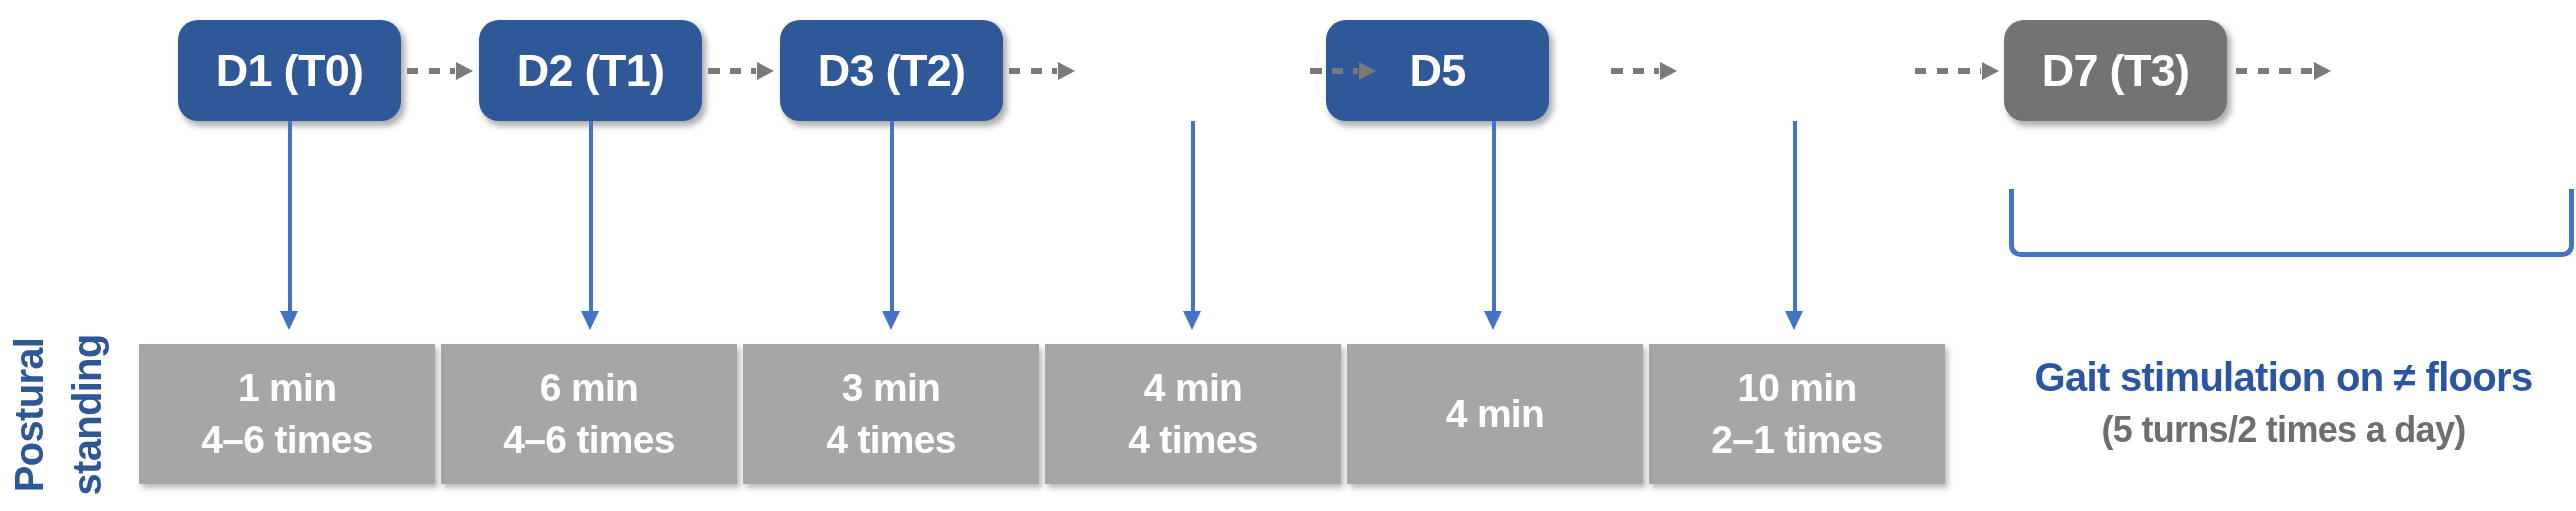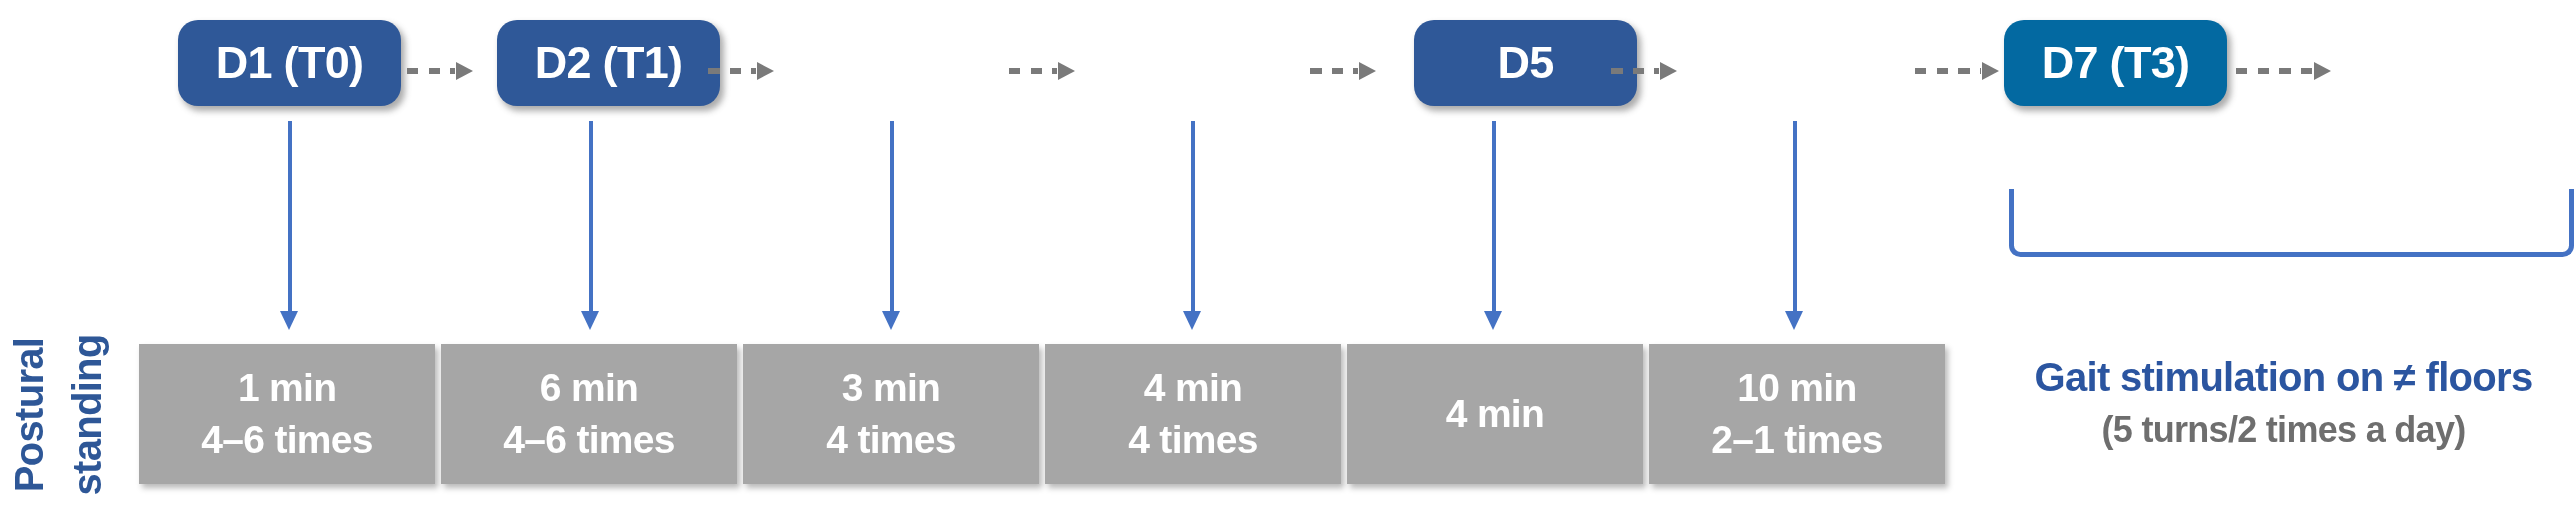--- a/index.html
+++ b/index.html
@@ -2,29 +2,29 @@
 <html style="font-size:11.5px"><head>
 <meta charset="utf-8">
 <style>
   html,body{margin:0;padding:0;background:#ffffff;}
   .stage{
     position:relative;width:2576px;height:511px;background:#ffffff;
     font-family:"Liberation Sans",sans-serif;font-weight:bold;overflow:hidden;
   }
   
   .dbox{
-    position:absolute;top:20px;width:223px;height:86px;border-radius:20px;
+    position:absolute;top:20px;width:223px;height:101px;border-radius:20px;
     display:flex;align-items:center;justify-content:center;
     color:#ffffff;font-size:45px;letter-spacing:-0.7px;
     box-shadow:3.6px 4.3px 6.5px rgba(70,70,70,.45);
   }
   .dark{background:#2F5898;}
-  .light{background:#0369a1;}
-  .b1{left:178px}.b2{left:497px}.b3{left:780px}.b4{left:1081px}
-  .b5{left:1414px}.b6{left:1683px}.b7{left:2004px}.b8{left:2337px}
+  .light{background:#737373;}
+  .b1{left:178px}.b2{left:479px}.b3{left:780px}.b4{left:1081px}
+  .b5{left:1326px}.b6{left:1683px}.b7{left:2004px}.b8{left:2337px}
 
   
   .conn{position:absolute;top:61px;height:20px;display:flex;align-items:center;}
   .conn .dash{flex:1;height:5.8px;margin-right:1.4px;
     background:repeating-linear-gradient(90deg,#7a7a7a 0 11.5px,transparent 11.5px 21.6px);}
   .conn .head{width:0;height:0;border-left:17.3px solid #7a7a7a;
     border-top:9.4px solid transparent;border-bottom:9.4px solid transparent;}
   .c1{left:407px;width:66px}.c2{left:708px;width:66px}.c3{left:1009px;width:66px}
   .c4{left:1310px;width:66px}.c5{left:1611px;width:66px}
   .c6{left:1915px;width:84px}.c7{left:2236px;width:95px}
@@ -70,20 +70,23 @@
 </head>
 <body>
 
 <div class="stage">
 
   <div class="dbox dark b1">
     <span>D1 (T0)</span>
   </div>
   <div class="dbox dark b2">
     <span>D2 (T1)</span>
+  </div>
+  <div class="dbox dark b3">
+    <span>D3 (T2)</span>
   </div>
   <div class="dbox dark b5">
     <span>D5</span>
   </div>
   <div class="dbox light b7">
     <span>D7 (T3)</span>
   </div>
 
   <div class="conn c1">
     <div class="dash"></div>

